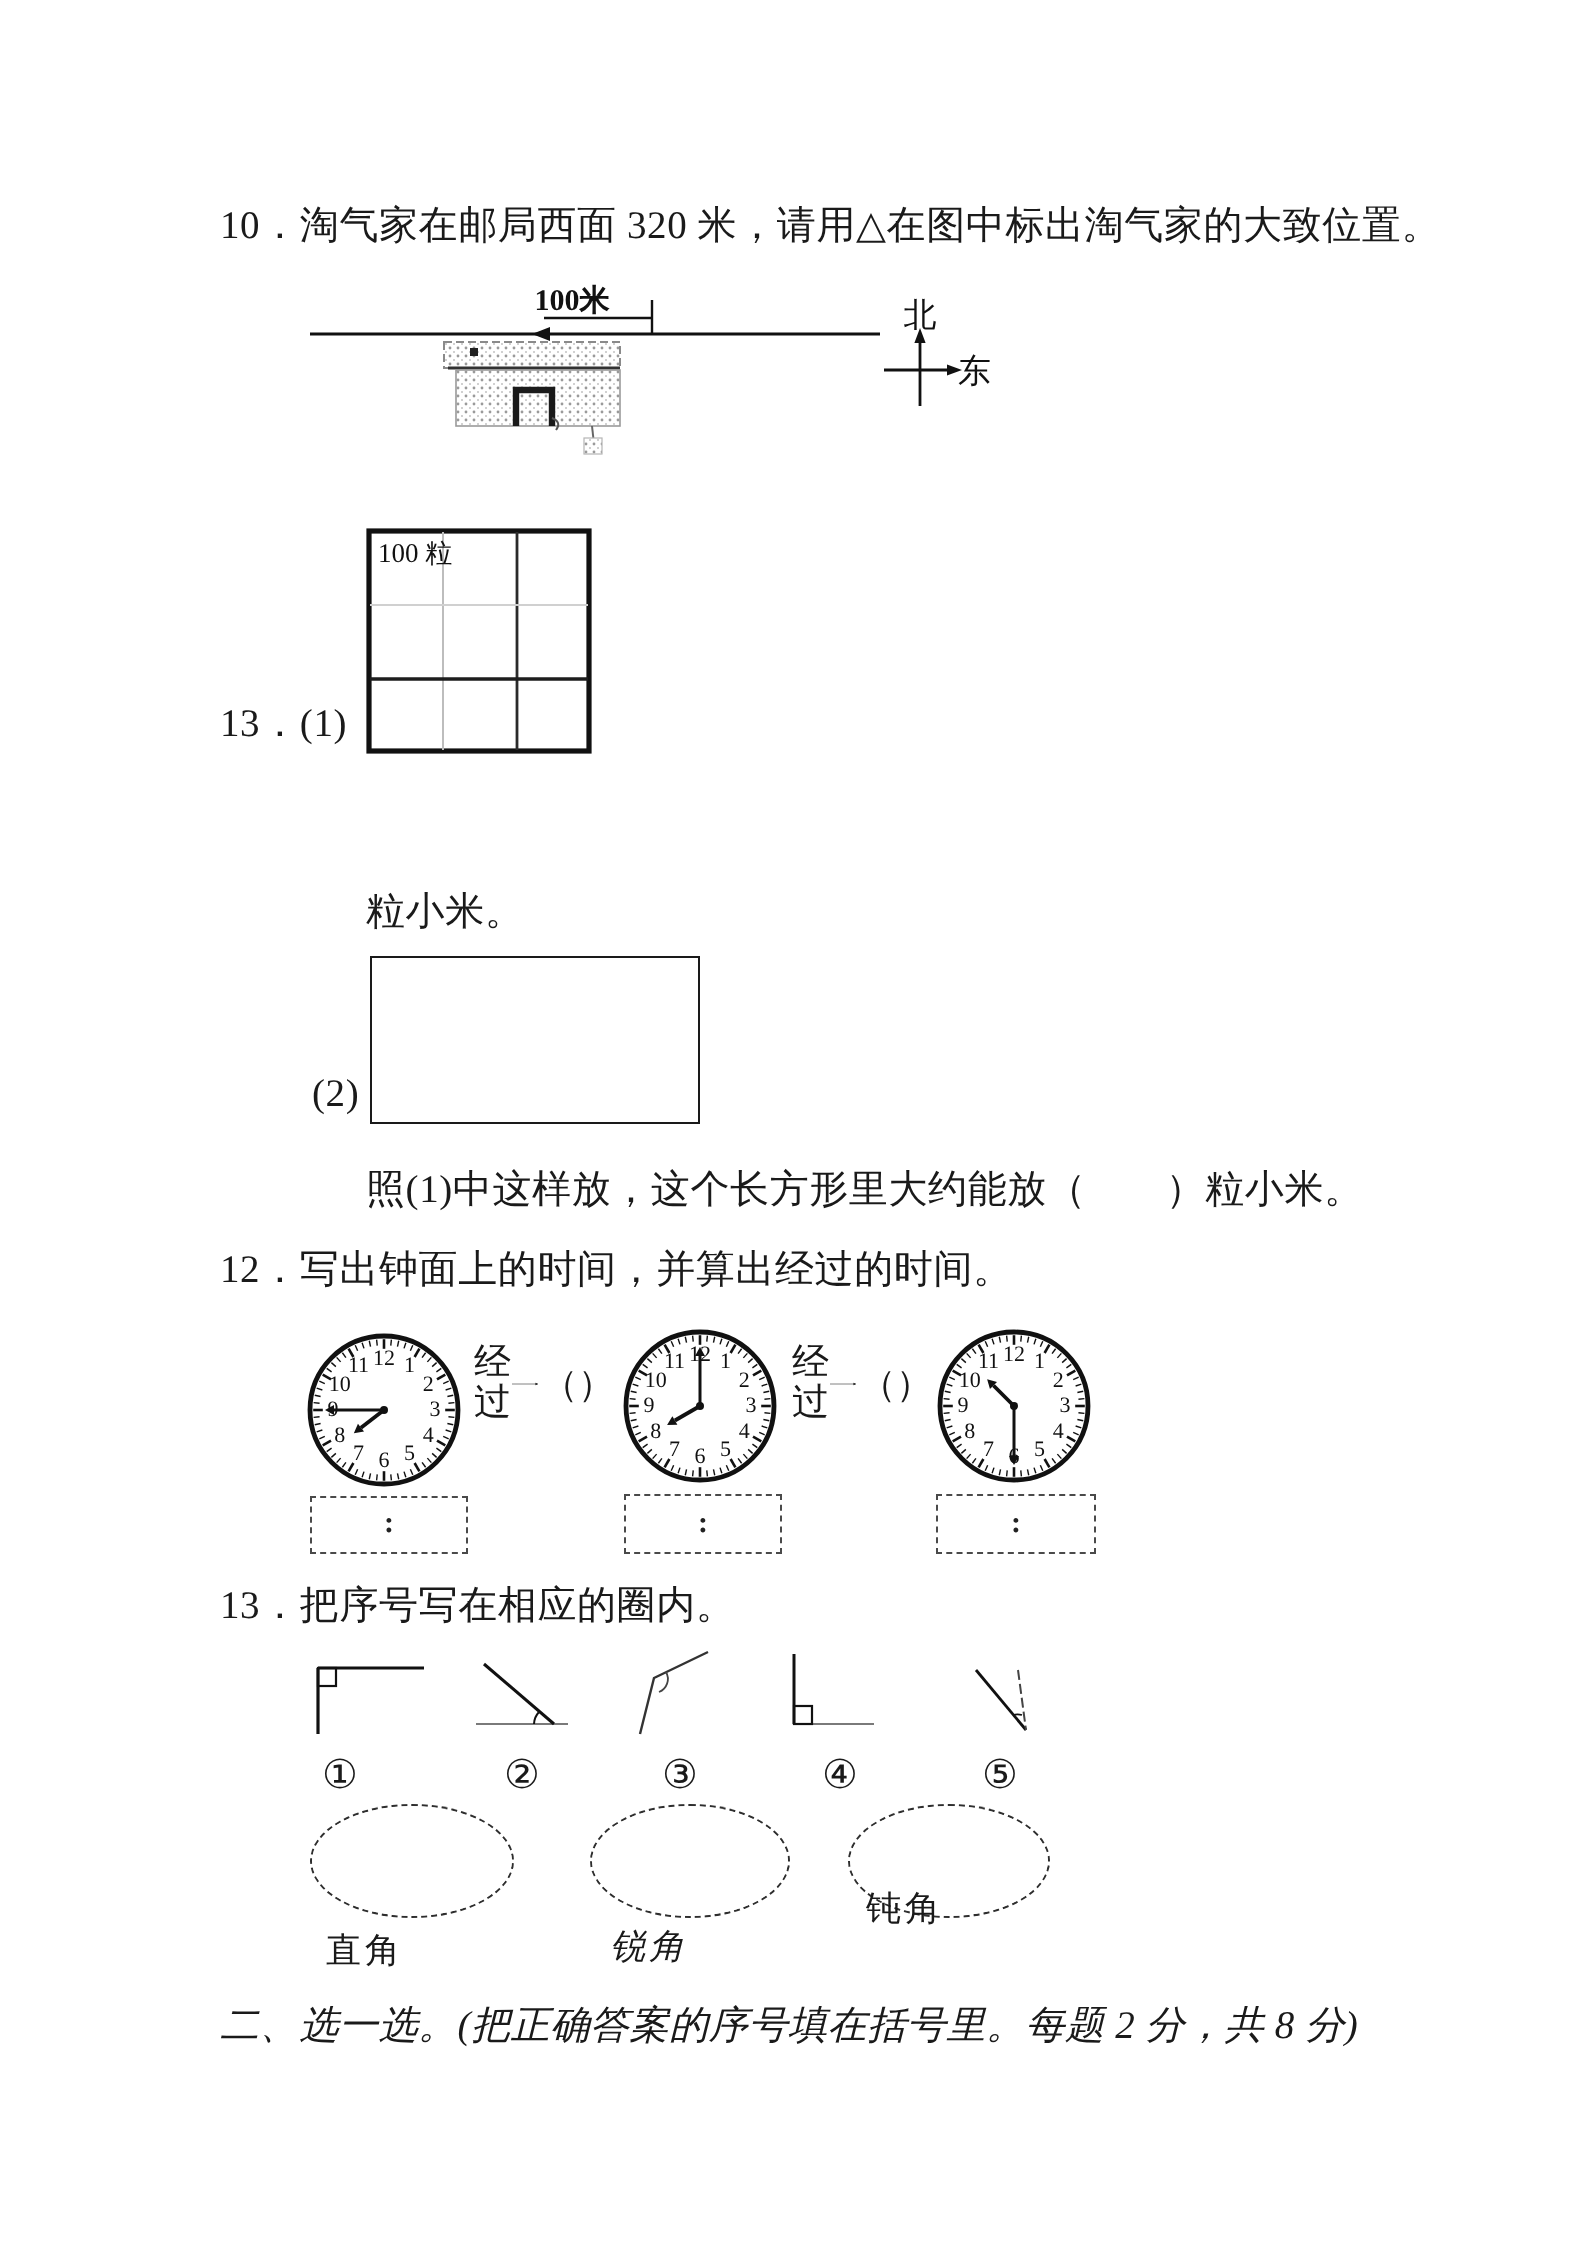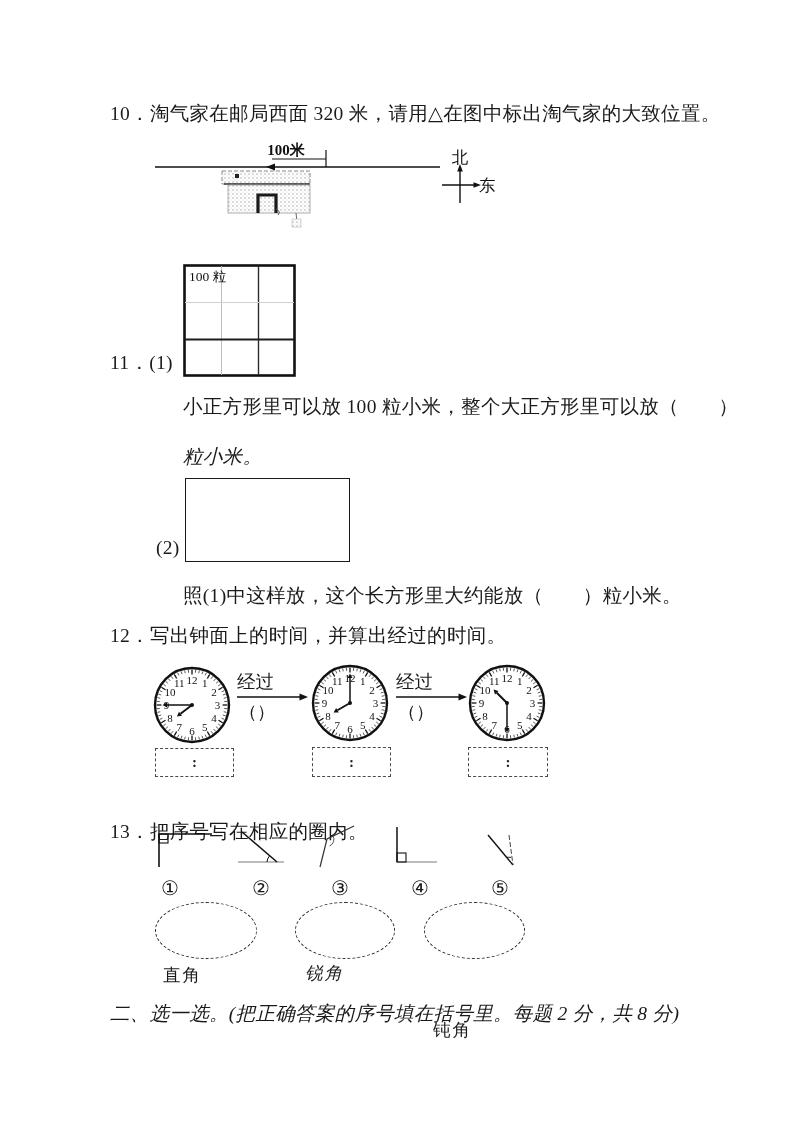--- a/index.html
+++ b/index.html
@@ -4,21 +4,21 @@
 <style>
   html,body{margin:0;padding:0;}
   body{background:#fff;font-family:"Liberation Serif","DejaVu Serif",serif;color:#1a1a1a;}
   .page{position:relative;width:793px;height:1122px;background:#ffffff;overflow:hidden;}
   .abs{position:absolute;}
   .qtext{font-size:19.5px;line-height:22px;white-space:nowrap;letter-spacing:0.3px;}
   svg{display:block;}
   svg text{font-family:"Liberation Serif","DejaVu Serif",serif;fill:#111;}
   .dashed-box{border:1.6px dashed #4a4a4a;display:flex;align-items:center;justify-content:center;
               font-size:15px;font-weight:bold;color:#222;}
-  .elapsed{display:flex;flex-direction:column;align-items:flex-start;}
+  .elapsed{display:flex;flex-direction:row;align-items:center;}
   .elapsed .lbl{text-align:center;font-size:18.5px;line-height:20px;}
   .elapsed .parens{display:flex;justify-content:space-between;font-size:18px;line-height:20px;padding:0 2px;}
   .oval{border:1.7px dashed #2e2e2e;border-radius:50%;background:#fff;}
   .fig-label{font-size:20px;text-align:center;width:34px;line-height:24px;}
   .circle-label{font-size:17.5px;text-align:left;width:80px;letter-spacing:2px;}
 </style>
 </head>
 <body>
 
 <div class="page">
@@ -64,24 +64,23 @@
 
   <svg class="abs" style="left:183px;top:264px;" width="113" height="113" viewBox="0 0 113 113">
     <rect x="1.5" y="1.5" width="110" height="110" fill="#fff" stroke="#111" stroke-width="2.6"></rect>
     <line x1="38.5" y1="2" x2="38.5" y2="111" stroke="#bdbdbd" stroke-width="1"></line>
     <line x1="75.5" y1="2" x2="75.5" y2="111" stroke="#2b2b2b" stroke-width="1.4"></line>
     <line x1="2" y1="38.5" x2="111" y2="38.5" stroke="#d0d0d0" stroke-width="1"></line>
     <line x1="2" y1="75.5" x2="111" y2="75.5" stroke="#1d1d1d" stroke-width="1.8"></line>
     <text x="6" y="17" font-size="13.5">100 粒</text>
   </svg>
 
-  <div class="abs qtext" style="left:110px;top:352px;">11．(1)</div>
-
-  <div class="abs qtext" style="left:183px;top:396px;">小正方形里可以放 100 粒小米，整个大正方形里可以放（　　）</div>
-  <div class="abs qtext" style="left:183px;top:446px;font-style:italic;">粒小米。</div>
+  <div class="abs qtext" style="left:110px;top:352px;">13．(1)</div>
+
+  <div class="abs qtext" style="left:183px;top:446px;">粒小米。</div>
 
   <div class="abs qtext" style="left:156px;top:537px;">(2)</div>
   <div class="abs" style="left:185px;top:478px;width:163px;height:82px;border:1.7px solid #1a1a1a;background:#fff;"></div>
 
   <div class="abs qtext" style="left:183px;top:585px;text-align:center;">照(1)中这样放，这个长方形里大约能放（　　）粒小米。</div>
 
   <div class="abs qtext" style="left:110px;top:625px;text-align:center;">12．写出钟面上的时间，并算出经过的时间。</div>
 
   <svg class="abs" style="left:150px;top:663px;" width="84" height="84" viewBox="0 0 84 84">
       <circle cx="42" cy="42" r="37" fill="#fff" stroke="#111" stroke-width="2.4"></circle>
@@ -351,21 +350,21 @@
   <div class="abs dashed-box" style="left:155px;top:748px;width:77px;height:27px;">
     <span>:</span>
   </div>
   <div class="abs dashed-box" style="left:312px;top:747px;width:77px;height:28px;">
     <span>:</span>
   </div>
   <div class="abs dashed-box" style="left:468px;top:747px;width:78px;height:28px;">
     <span>:</span>
   </div>
 
-  <div class="abs qtext" style="left:110px;top:793px;margin-top:28px;">13．把序号写在相应的圈内。</div>
+  <div class="abs qtext" style="left:110px;top:793px;">13．把序号写在相应的圈内。</div>
 
   <svg class="abs" style="left:152px;top:827px;" width="66" height="42" viewBox="0 0 66 42">
     <line x1="7" y1="7" x2="60" y2="7" stroke="#111" stroke-width="1.6"></line>
     <line x1="7" y1="7" x2="7" y2="40" stroke="#111" stroke-width="1.6"></line>
     <rect x="7" y="7" width="9" height="9" fill="none" stroke="#111" stroke-width="1.1"></rect>
   </svg>
   <svg class="abs" style="left:236px;top:830px;" width="50" height="36" viewBox="0 0 50 36">
     <line x1="2" y1="32" x2="48" y2="32" stroke="#7a7a7a" stroke-width="1"></line>
     <line x1="6" y1="2" x2="41" y2="32" stroke="#111" stroke-width="1.5"></line>
     <path d="M 31,32 A 9,9 0 0 1 33.4,26.1" fill="none" stroke="#111" stroke-width="1"></path>
@@ -390,17 +389,17 @@
   <div class="abs fig-label" style="left:323px;top:876px;">③</div>
   <div class="abs fig-label" style="left:403px;top:876px;">④</div>
   <div class="abs fig-label" style="left:483px;top:876px;">⑤</div>
 
   <div class="abs oval" style="left:155px;top:902px;width:100px;height:55px;"></div>
   <div class="abs oval" style="left:295px;top:902px;width:98px;height:55px;"></div>
   <div class="abs oval" style="left:424px;top:902px;width:99px;height:55px;"></div>
 
   <div class="abs circle-label" style="left:163px;top:963px;">直角</div>
   <div class="abs circle-label" style="left:305px;top:961px;font-style:italic;">锐角</div>
-  <div class="abs circle-label" style="left:433px;top:1018px;">钝角</div>
+  <div class="abs circle-label" style="left:433px;top:942px;">钝角</div>
 
   <div class="abs qtext" style="left:110px;top:1003px;font-style:italic;">二、选一选。(把正确答案的序号填在括号里。每题 2 分，共 8 分)</div>
 
 </div>
 
 </body></html>

